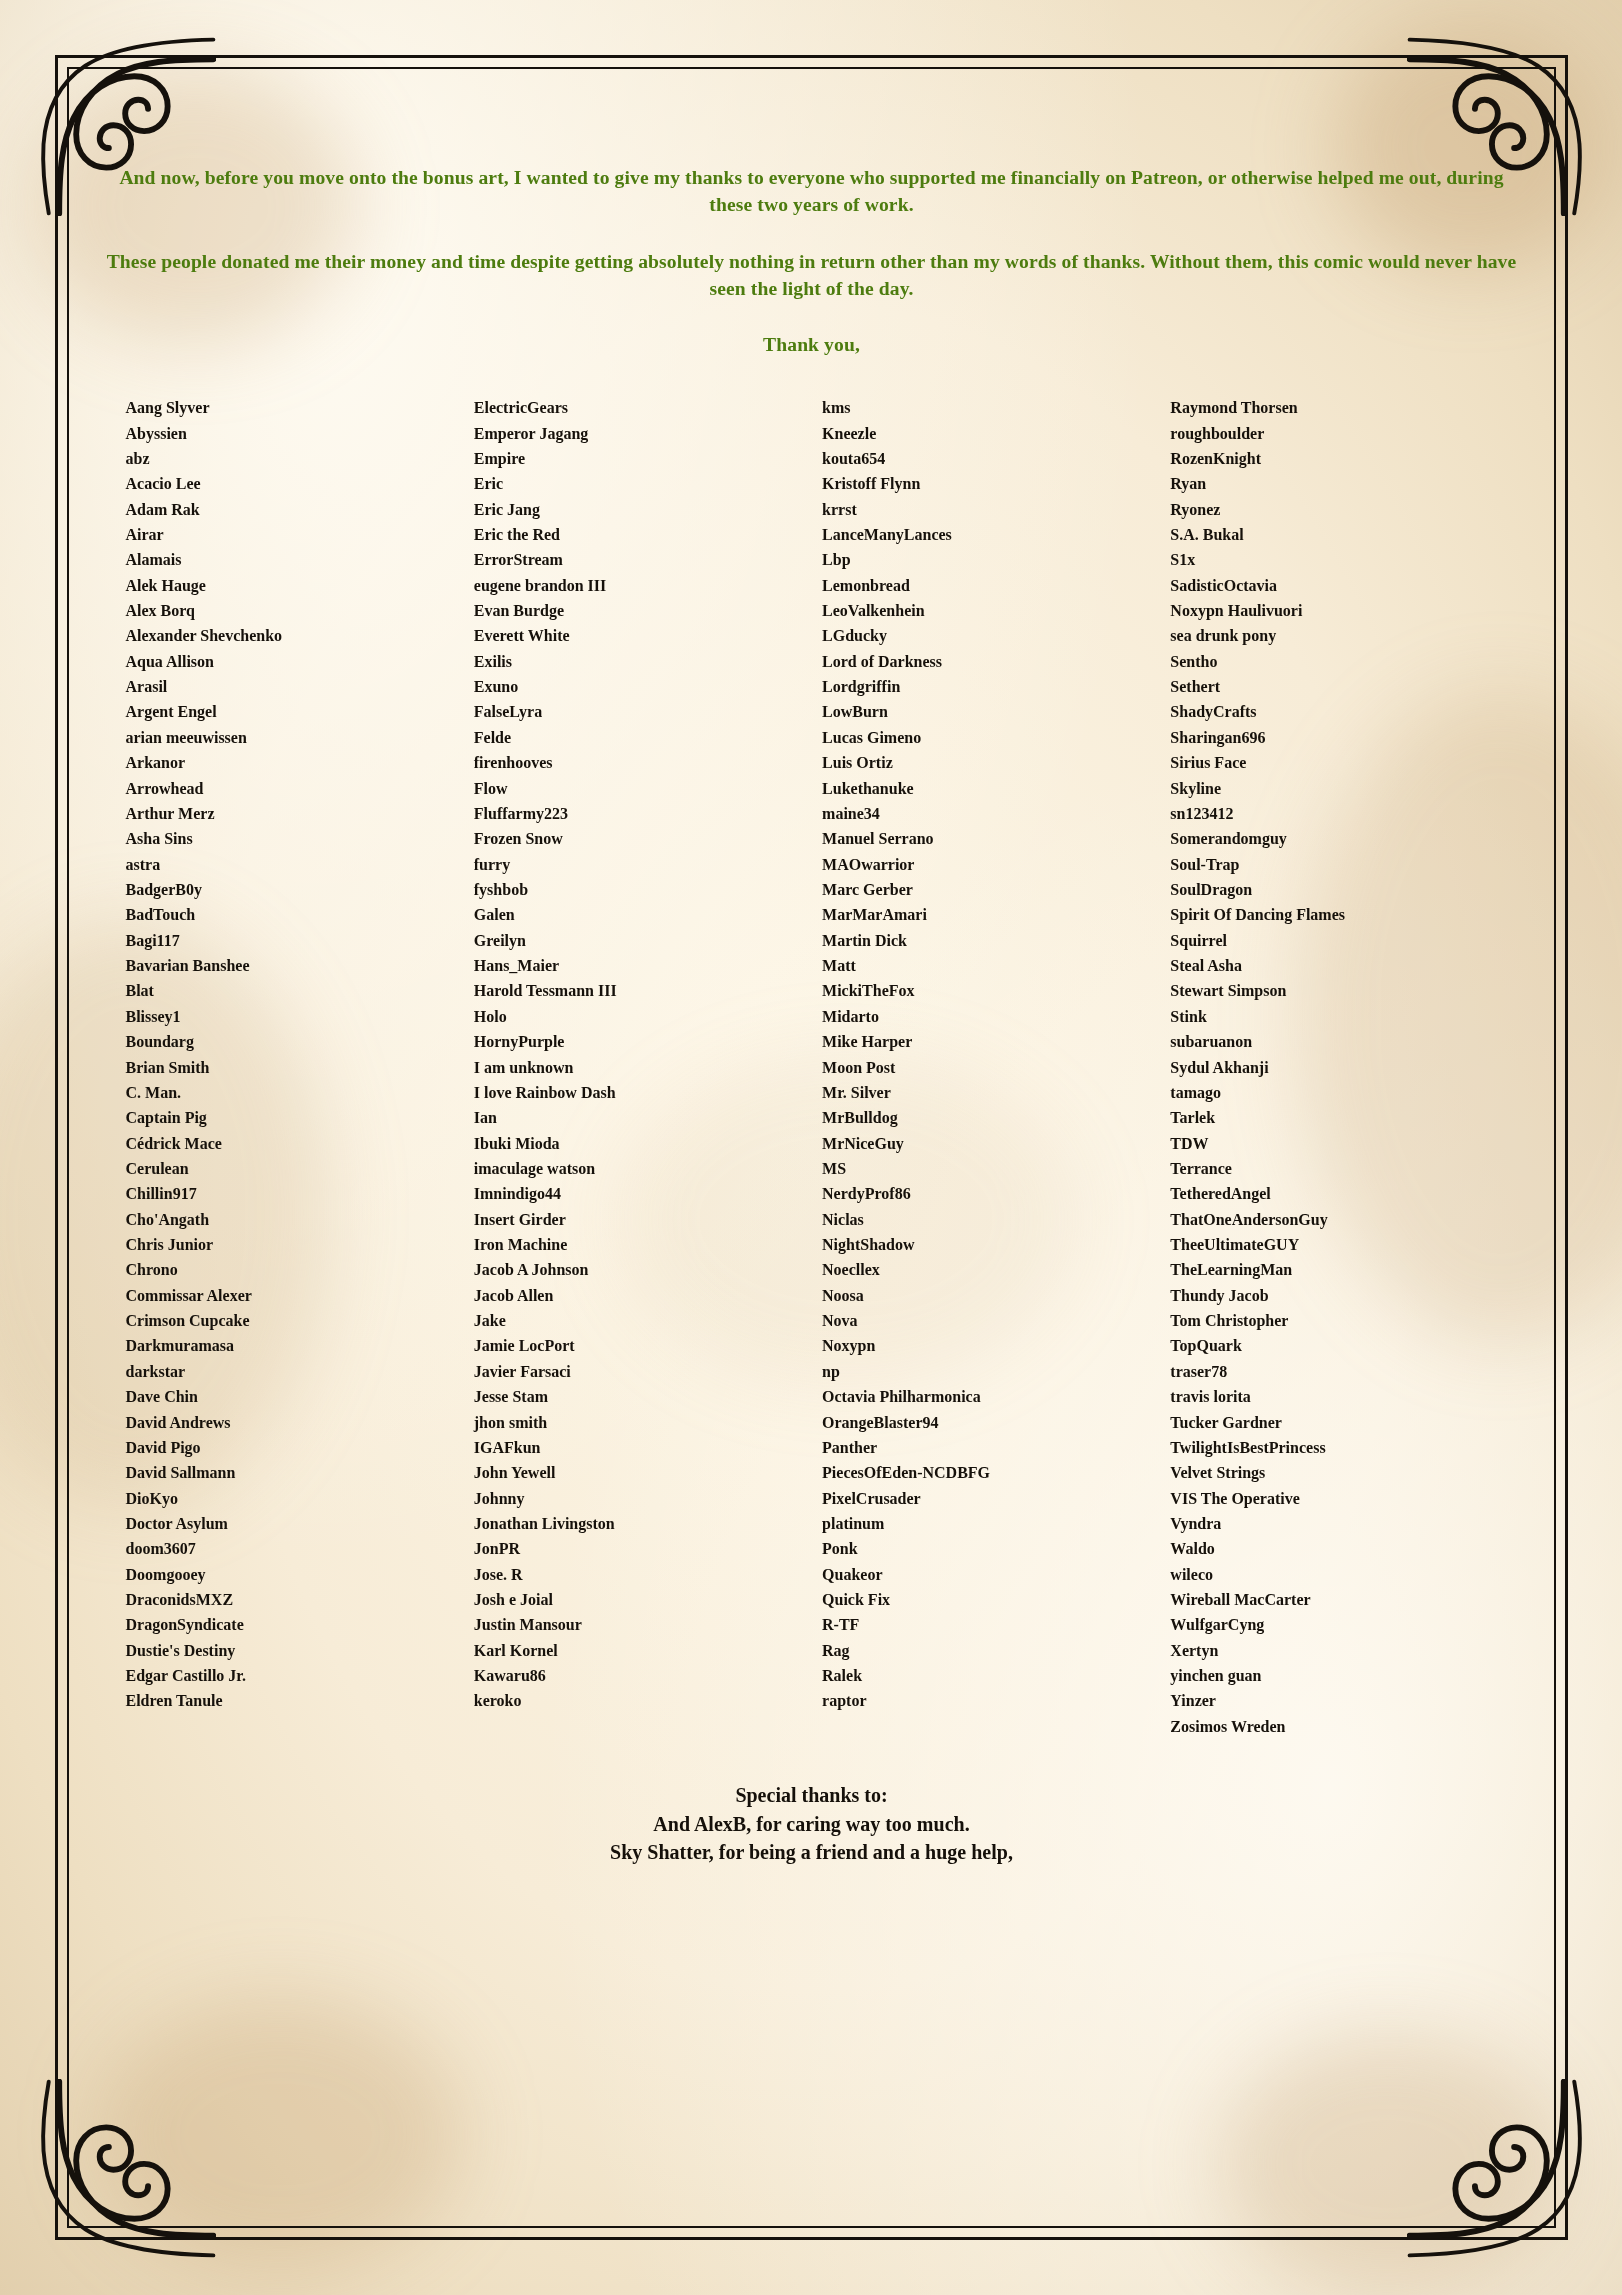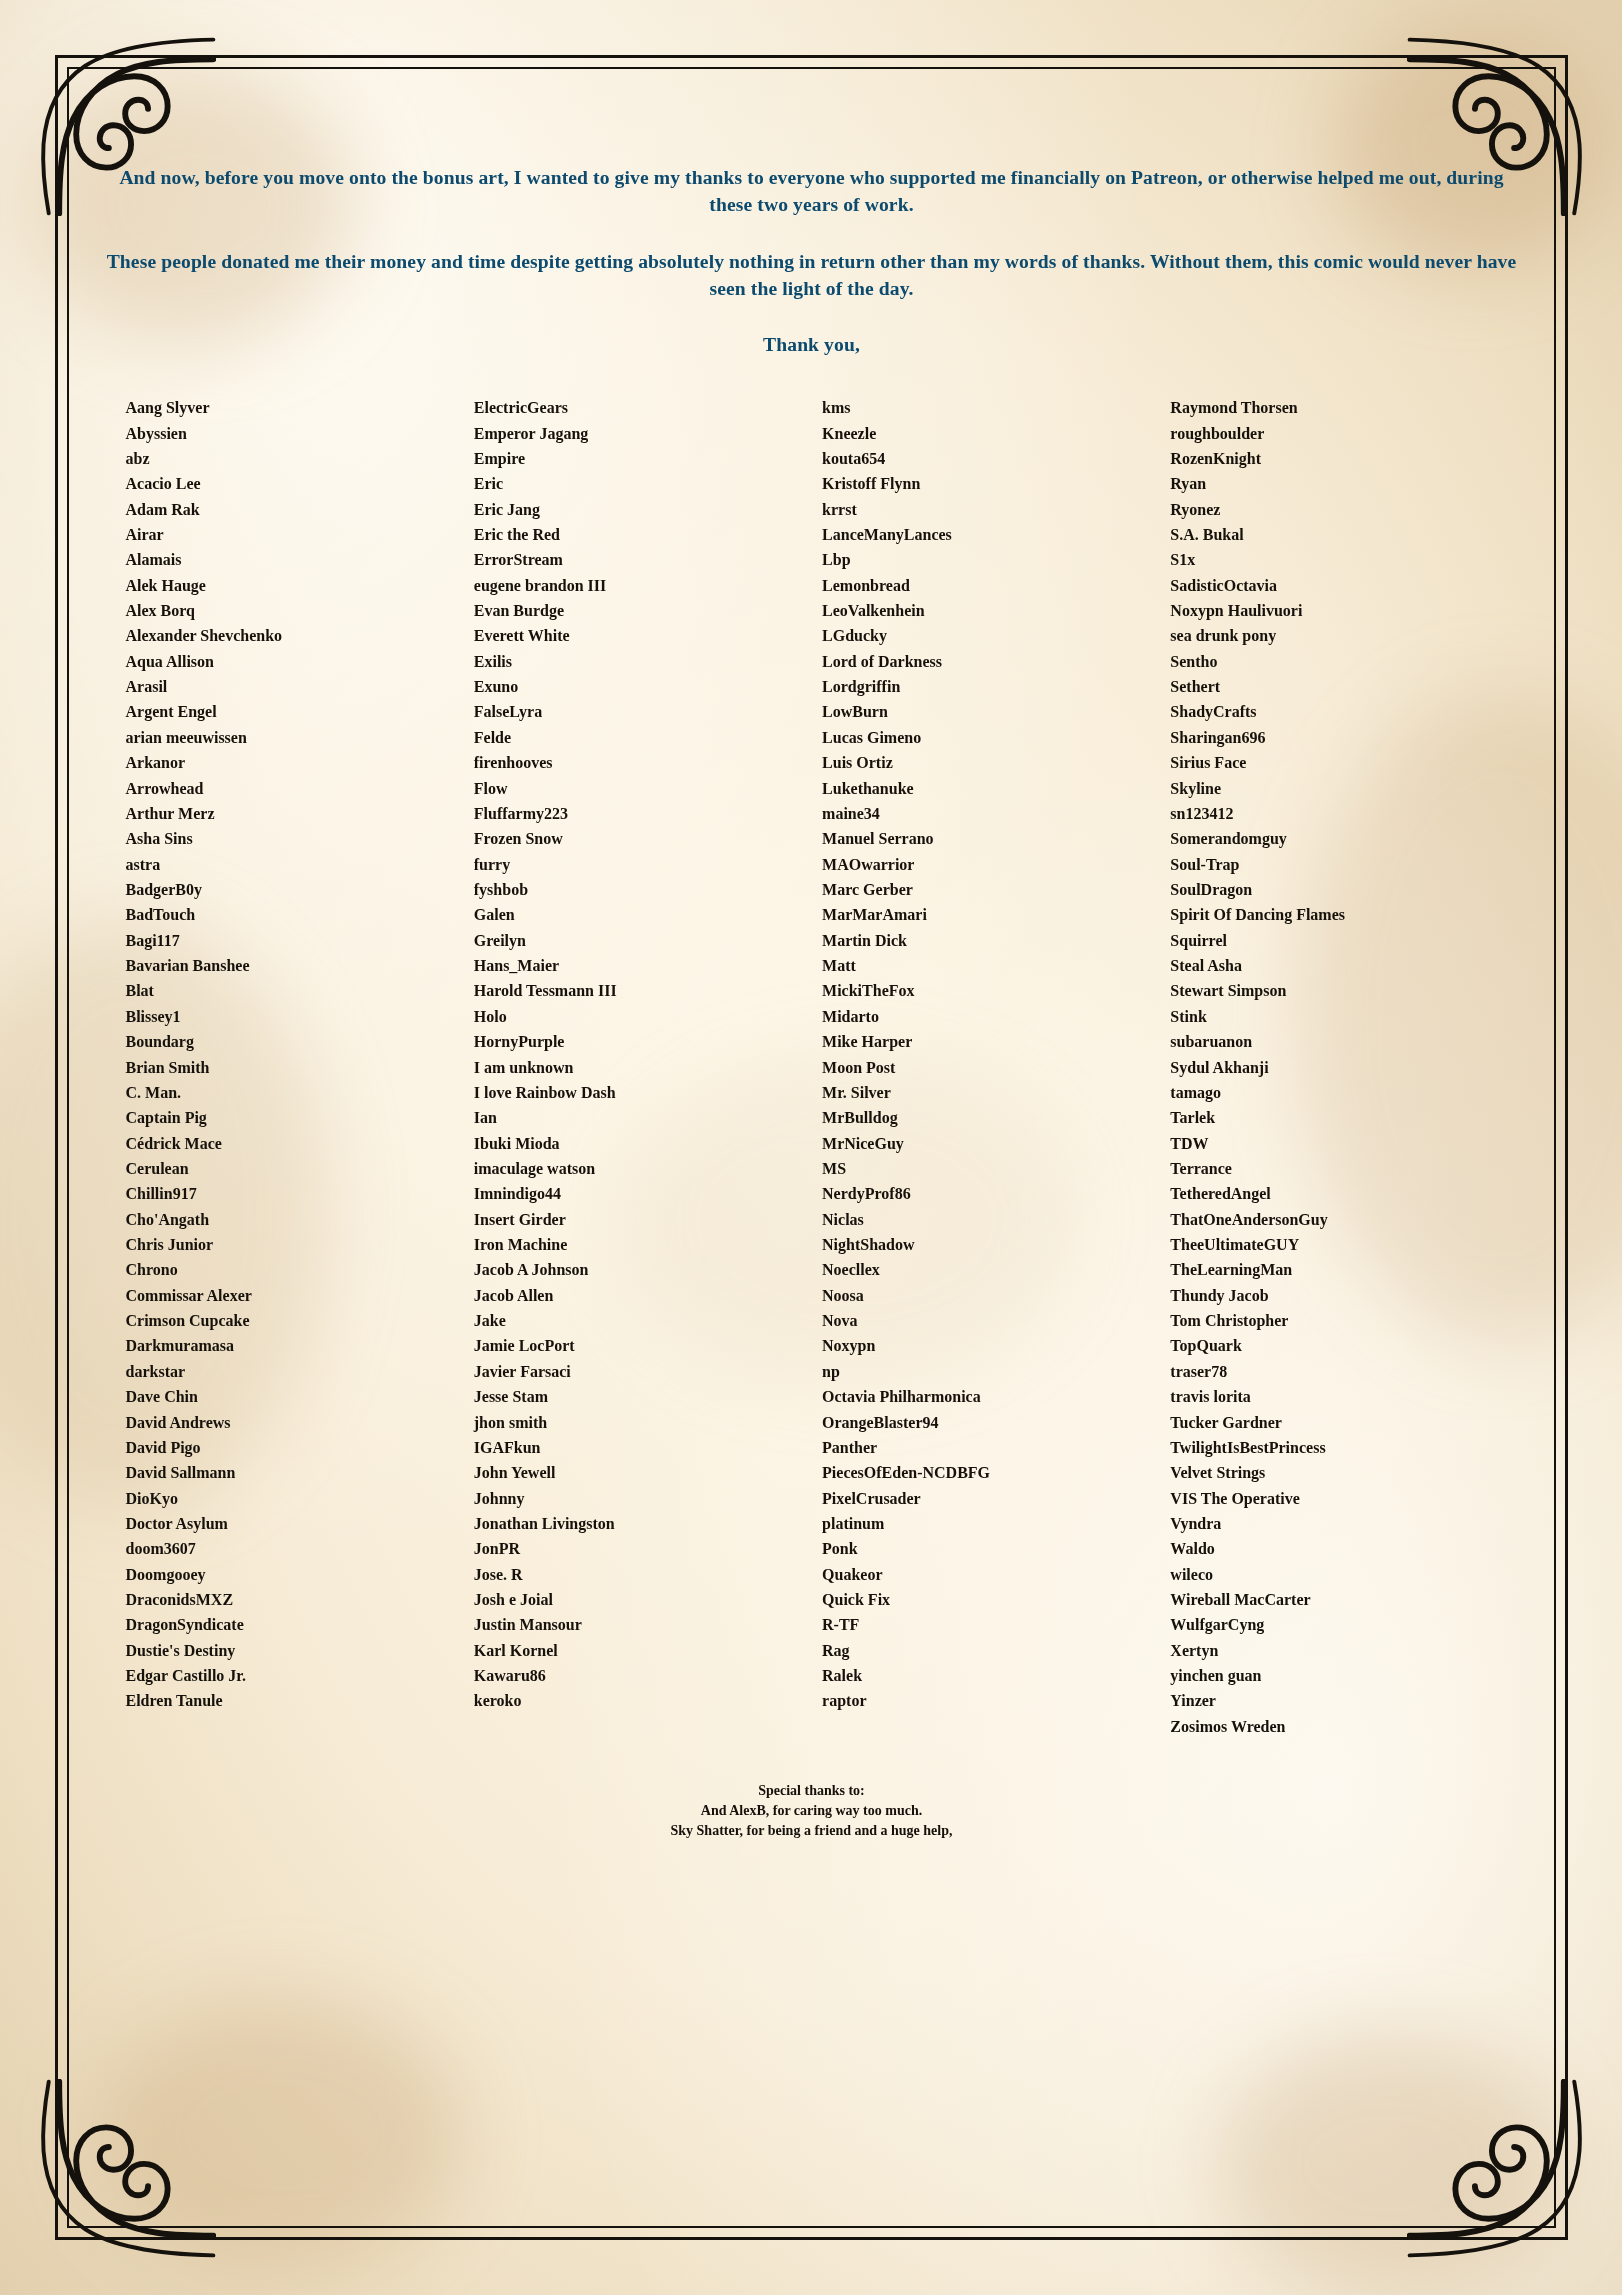--- a/index.html
+++ b/index.html
@@ -68,21 +68,21 @@
   .content {
     position: absolute;
     left: 98px; right: 98px; top: 164px; bottom: 98px;
   }
 
   .intro {
     text-align: center;
     font-size: 19.6px;
     line-height: 1.38;
     font-weight: 700;
-    color: #0c4a6e;
+    color: #4d7c0f;
     letter-spacing: 0.1px;
   }
   .intro p { margin: 0 0 30px 0; }
   .intro p.thankyou { margin-top: 6.5px; margin-bottom: 37px; }
   .intro p.p2 { margin-bottom: 29px; }
 
   .columns {
     display: flex;
     justify-content: flex-start;
     gap: 8px;
@@ -102,21 +102,21 @@
     font-size: 16px;
     line-height: 1.585;
     font-weight: 700;
     color: #16110b;
     white-space: nowrap;
   }
 
   .special {
     margin-top: 42px;
     text-align: center;
-    font-size: 14px;
+    font-size: 20px;
     font-weight: 700;
     line-height: 1.42;
     color: #15100a;
   }
   .special div { margin: 0; }
 </style>
 </head>
 <body>
 
 <div class="page">

